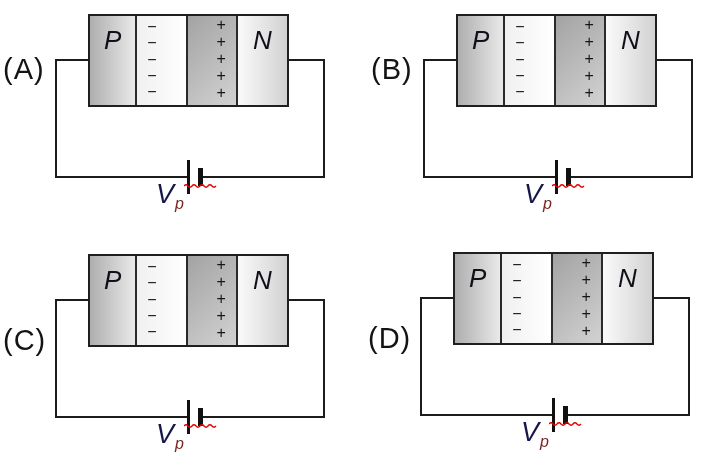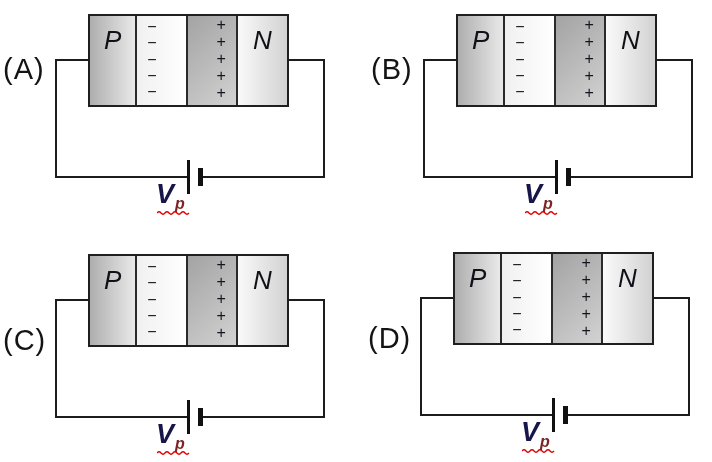--- a/index.html
+++ b/index.html
@@ -72,23 +72,22 @@
   .w-right-h { left: 288px; top: 59px;  width: 37px;  height: 2px; }
 
   
   .plate { position: absolute; background: #111111; }
   .plate-long  { left: 187px; top: 160px; width: 3px; height: 34px; }
   .plate-short { left: 198px; top: 168px; width: 5px; height: 18px; }
 
   
   .vp {
     position: absolute; left: 156px; top: 181px;
-    display: flex; flex-direction: column; align-items: flex-start;
+    display: flex; flex-direction: row; align-items: flex-start;
     line-height: 1;
-    font-weight: bold;
   }
   .vp-text {
     font-style: italic; font-size: 27px; color: #16164a; line-height: 1;
   }
   .vp-text sub {
     font-size: 16px; color: #7b2525; font-style: italic;
     vertical-align: baseline; position: relative; top: 0.35em; left: 1px;
   }
   .squiggle { margin-top: 2px; margin-left: 1px; display: block; }
 </style>

